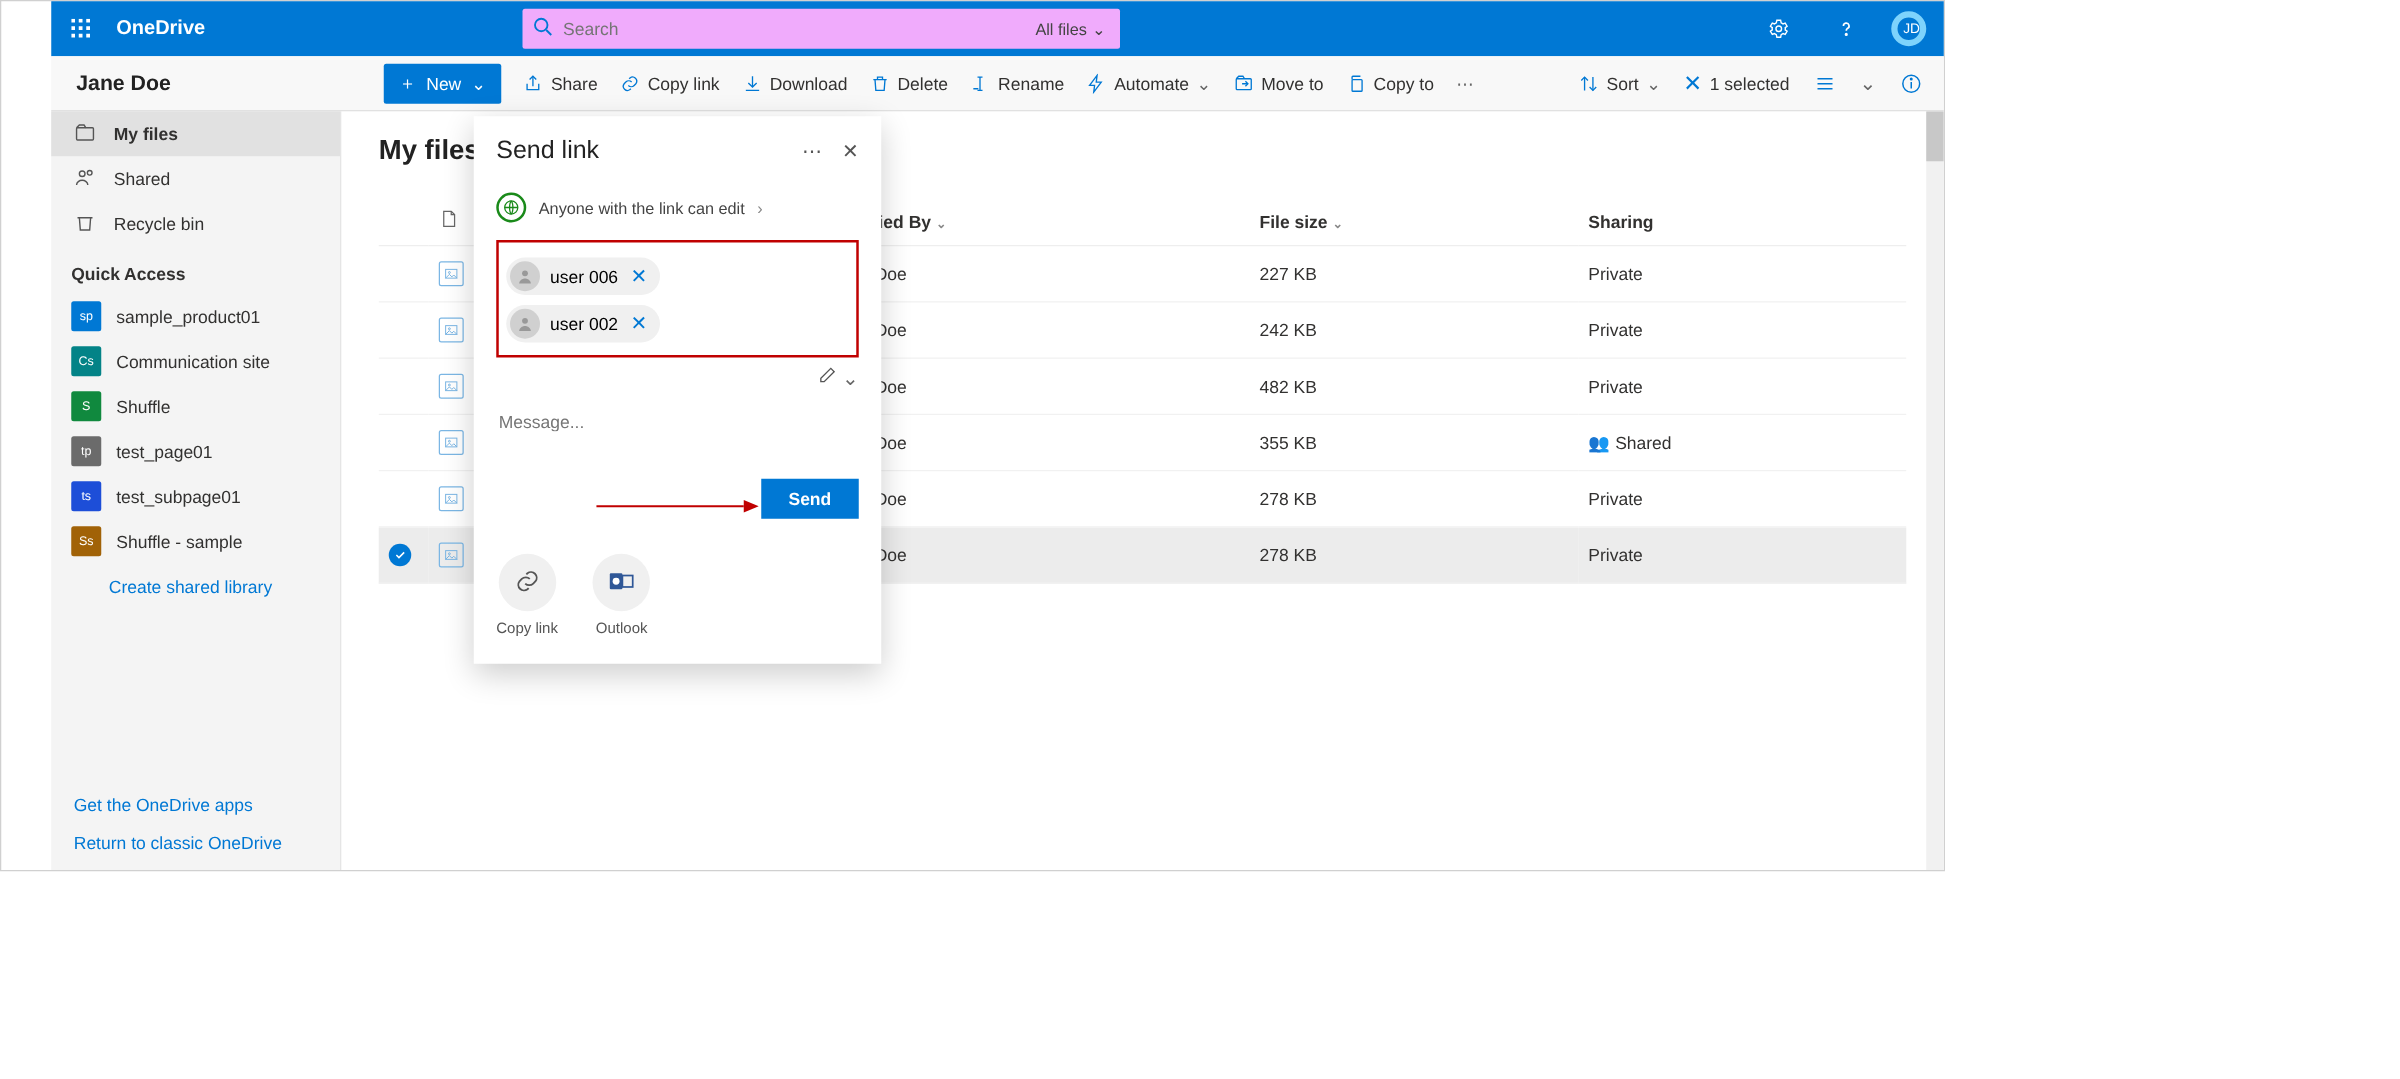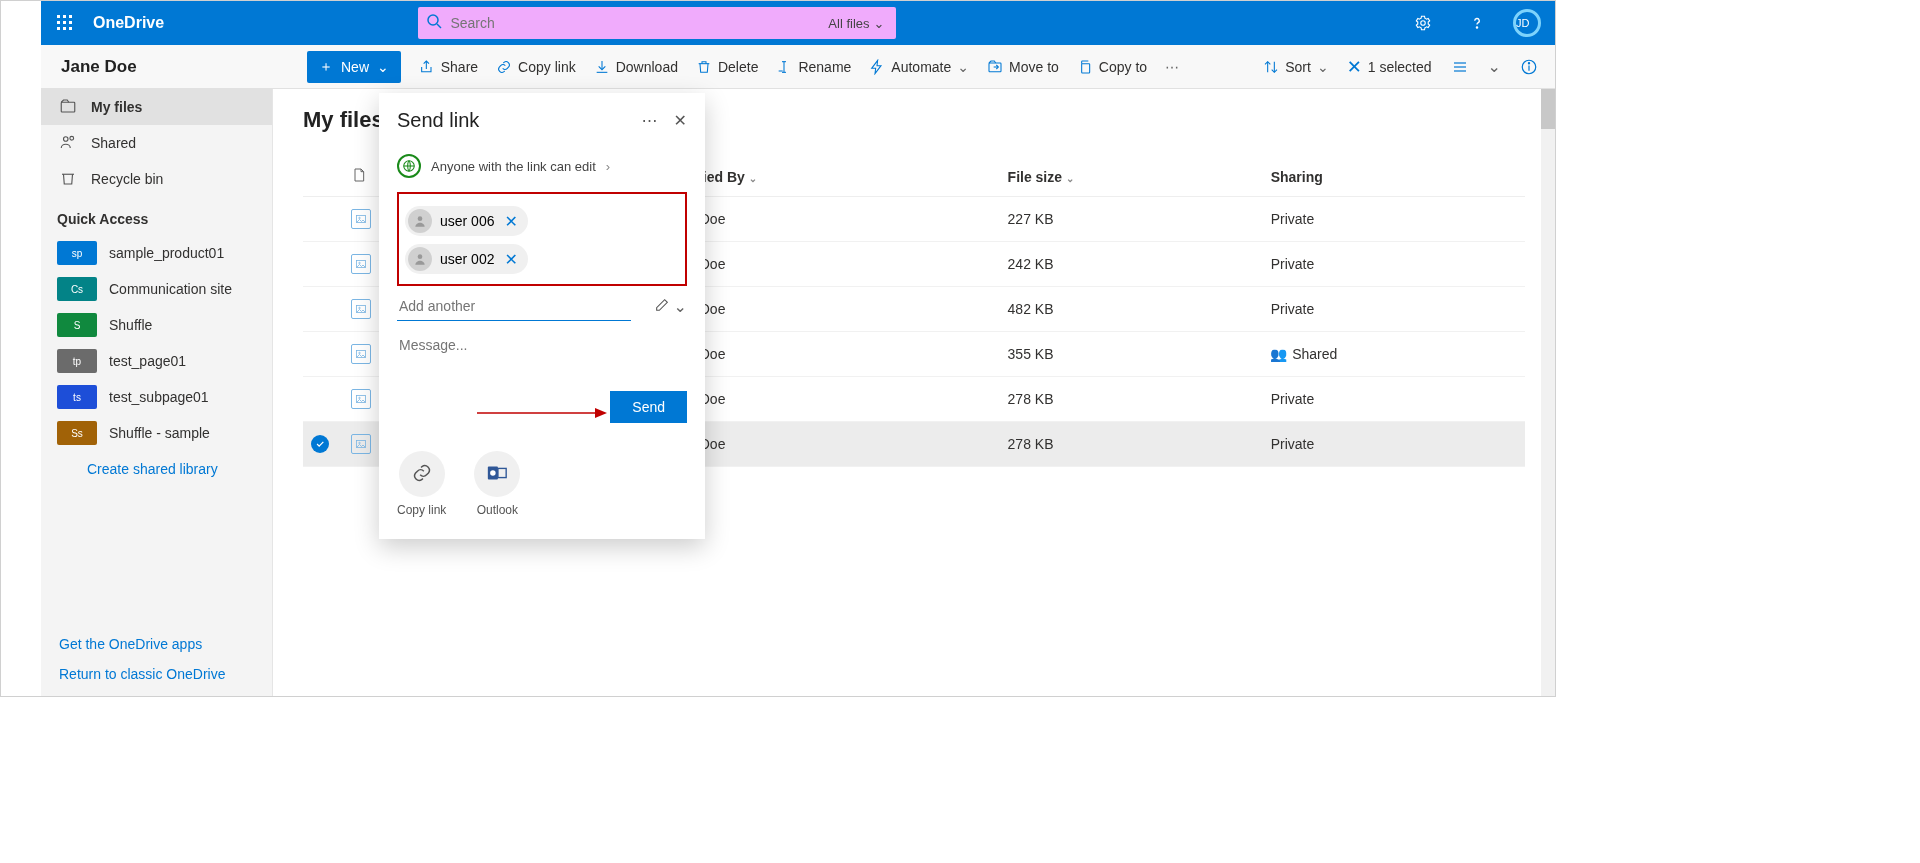--- a/index.html
+++ b/index.html
@@ -9,40 +9,40 @@
   
   .suitebar { height: 44px; background: #0078d4; color: #fff; display: flex; align-items: center; padding: 0 10px; }
   .waffle { width: 28px; height: 28px; display: flex; align-items: center; justify-content: center; cursor: pointer; }
   .brand { font-size: 16px; font-weight: 600; margin-left: 14px; }
   .searchwrap { margin-left: auto; margin-right: auto; display: flex; align-items: center; background: #f0abfc; color: #333; border-radius: 2px; height: 32px; width: 478px; padding: 0 8px; position: relative; }
   .searchwrap .sicon { margin-right: 8px; color: #0078d4; }
   .searchwrap input { border: none; background: transparent; outline: none; flex: 1; font-size: 14px; height: 100%; }
   .searchscope { color: #444; font-size: 13px; margin-left: auto; display: flex; align-items: flex-end; gap: 4px; cursor: pointer; padding: 0 4px; }
   .suite-right { display: flex; align-items: center; gap: 18px; margin-left: auto; margin-right: 4px; }
   .suite-right .ricon { width: 36px; height: 36px; display: flex; align-items: center; justify-content: center; cursor: pointer; }
-  .avatar { width: 28px; height: 28px; border-radius: 50%; border: 3px solid #7dd3fc; display: flex; align-items: center; justify-content: flex-start; font-size: 11px; cursor: pointer; }
+  .avatar { width: 28px; height: 28px; border-radius: 50%; border: 5px solid #7dd3fc; display: flex; align-items: center; justify-content: flex-end; font-size: 11px; cursor: pointer; }
 
   
   .cmdbar { height: 44px; border-bottom: 1px solid #e1e1e1; display: flex; align-items: center; padding: 0 16px; gap: 18px; background:#f8f8f8; }
   .userlabel { width: 232px; font-size: 17px; font-weight: 600; color: #222; padding-left: 4px; }
   .newbtn { background: #0078d4; color: #fff; border: none; height: 32px; padding: 0 12px; display: flex; align-items: center; gap: 8px; font-size: 14px; cursor: pointer; border-radius: 2px; }
   .cmd { display: flex; align-items: center; gap: 6px; color: #323130; font-size: 14px; cursor: pointer; }
   .cmd svg { color: #0078d4; }
   .cmdright { margin-left: auto; display: flex; align-items: center; gap: 18px; }
   .selcount { color: #323130; font-size: 14px; }
   .iconbtn { width: 20px; height: 20px; display:flex; align-items:center; justify-content:center; cursor:pointer; color:#0078d4; }
 
   
   .body { display: flex; height: calc(100% - 88px); }
   .sidebar { width: 232px; background: #f4f4f4; border-right: 1px solid #e5e5e5; display: flex; flex-direction: column; }
   .navitem { display: flex; align-items: center; gap: 14px; height: 36px; padding: 0 18px; font-size: 14px; color: #323130; cursor: pointer; }
   .navitem.active { background: #e1e1e1; font-weight: 600; }
   .qa-title { font-size: 14px; font-weight: 600; padding: 14px 16px 8px; color: #323130; }
   .qa-item { display: flex; align-items: center; gap: 12px; height: 36px; padding: 0 16px; font-size: 14px; color: #323130; cursor: pointer; }
-  .sq { width: 40px; height: 24px; border-radius: 2px; display: flex; align-items: center; justify-content: center; color: #fff; font-size: 10px; }
+  .sq { width: 24px; height: 24px; border-radius: 2px; display: flex; align-items: center; justify-content: center; color: #fff; font-size: 10px; }
   .createlib { color: #0078d4; font-size: 14px; padding: 10px 46px; cursor: pointer; }
   .sidefoot { margin-top: auto; padding: 0 18px 14px; display: flex; flex-direction: column; gap: 14px; }
   .sidefoot a { color: #0078d4; font-size: 14px; text-decoration: none; cursor:pointer; }
 
   
   .main { flex: 1; position: relative; padding: 18px 30px 0; overflow: hidden; }
   .pagetitle { font-size: 22px; font-weight: 600; color: #222; margin-bottom: 24px; }
   table.files { width: 100%; border-collapse: collapse; font-size: 14px; color: #323130; }
   table.files th { text-align: left; font-weight: 600; padding: 10px 8px; border-bottom: 1px solid #eee; }
   table.files td { padding: 12px 8px; border-bottom: 1px solid #f1f1f1; }
@@ -62,21 +62,21 @@
   .globeicon { width:24px; height:24px; border:2px solid #1a8a1a; border-radius:50%; display:flex; align-items:center; justify-content:center; color:#1a8a1a; }
   .recipients { border: 2px solid #c00000; padding: 8px 6px 6px; margin-top: 14px; }
   .chip { display: inline-flex; align-items: center; gap: 8px; background: #f0f0f0; border-radius: 16px; padding: 3px 8px 3px 3px; margin: 4px 0; font-size: 14px; }
   .chip .persona { width: 24px; height: 24px; border-radius: 50%; background: #d0d0d0; display:flex; align-items:center; justify-content:center; }
   .chip .x { color: #0078d4; font-weight: 400; cursor: pointer; font-size:16px; padding:0 2px; }
   .addrow { margin-top: 6px; display: flex; align-items: center; }
   .addrow input { border: none; border-bottom: 1px solid #0078d4; outline: none; font-size: 14px; padding: 6px 2px; width: 234px; }
   .addrow .pencil { margin-left: auto; display:flex; gap:4px; align-items:center; cursor:pointer; }
   .msginput { border: none; outline: none; font-size: 14px; padding: 8px 2px; width: 100%; margin-top: 8px; color:#666; }
   .sendrow { position: relative; display: flex; justify-content: flex-end; margin-top: 30px; }
-  .sendbtn { background: #0078d4; color: #fff; border: none; height: 32px; padding: 0 22px; font-size: 14px; font-weight: 400; cursor: pointer; }
+  .sendbtn { background: #0078d4; color: #fff; border: none; height: 32px; padding: 0 22px; font-size: 14px; font-weight: 700; cursor: pointer; }
   .arrow { position: absolute; left: 80px; top: 14px; pointer-events:none; }
   .sharebtns { display: flex; gap: 28px; margin-top: 28px; }
   .sharebtn { display:flex; flex-direction:column; align-items:center; gap:6px; font-size:12px; color:#555; cursor:pointer; }
   .circle { width:46px; height:46px; border-radius:50%; background:#f0f0f0; display:flex; align-items:center; justify-content:center; }
 </style>
 </head>
 <body>
 
 <div class="root">
 
@@ -459,21 +459,20 @@
                   <path d="M4 22c0-4 4-7 8-7s8 3 8 7"></path>
                 </svg>
               </span>
     <span>user 002</span>
     <span class="x">✕</span>
   </span></div>
         </div>
     </div>
 
     <div class="addrow">
-      <input placeholder="Add another" style="">
       <div class="pencil">
         <span><svg width="16" height="16" viewBox="0 0 24 24" fill="none" stroke="#555" stroke-width="1.6">
               <path d="M4 20h4L20 8l-4-4L4 16z"></path>
             </svg></span>
         <span style="color:#666">⌄</span>
       </div>
     </div>
 
     <input class="msginput" placeholder="Message..." style="">
 

